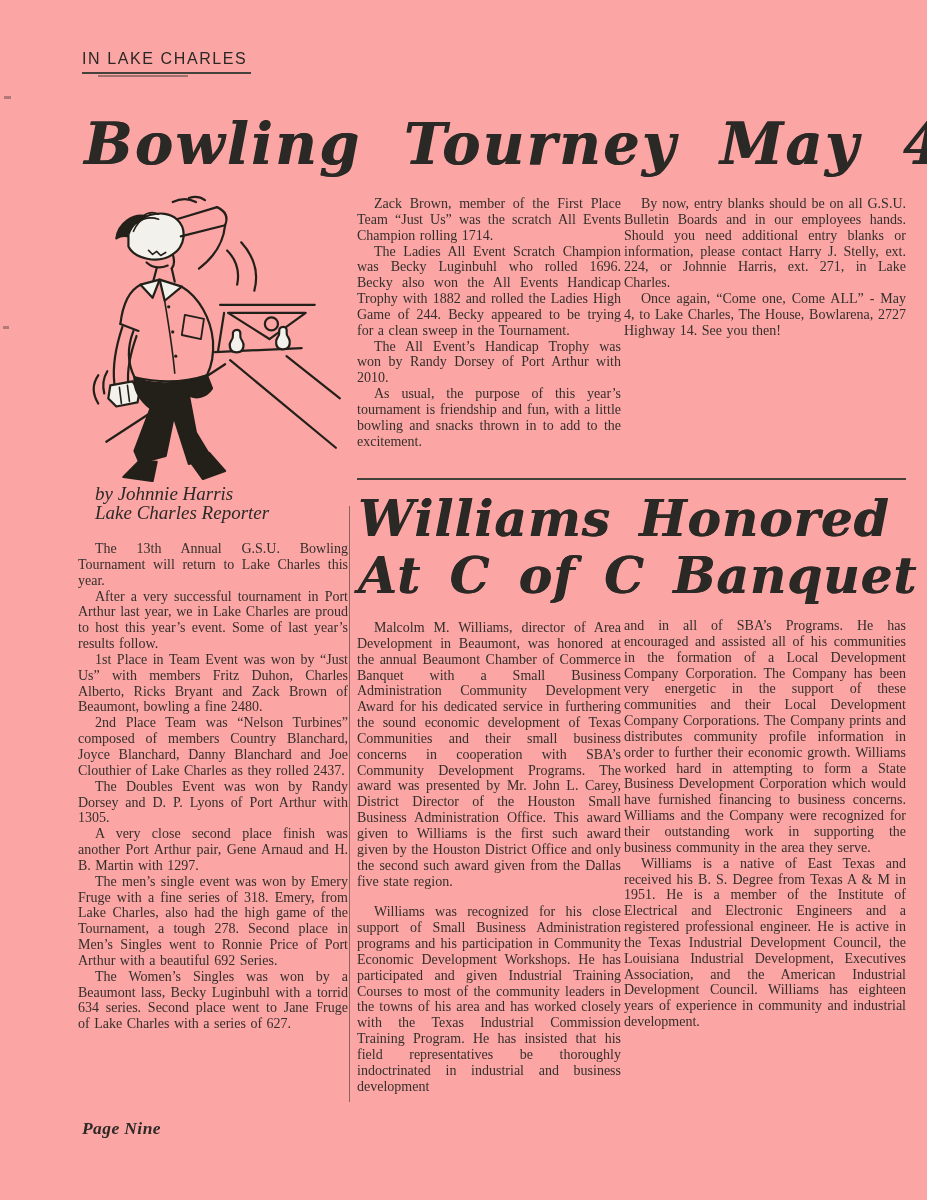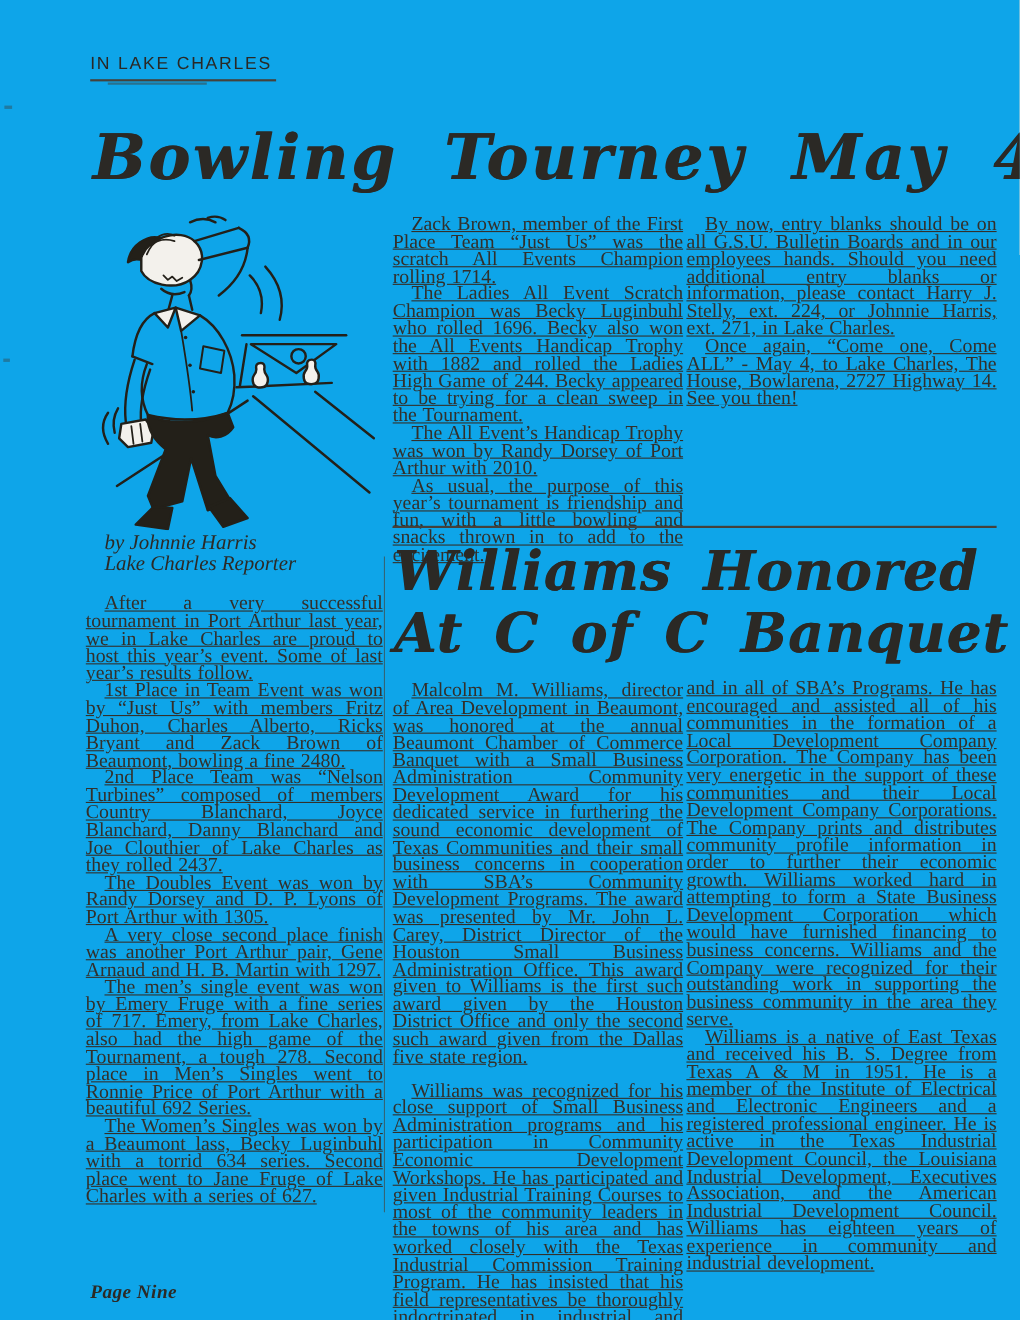--- a/index.html
+++ b/index.html
@@ -1,18 +1,18 @@
 <!DOCTYPE html>
 <html><head>
 <meta charset="utf-8">
 <style>
   html,body { margin:0; padding:0; background:#dedcd6; }
   .page {
     position:relative; width:927px; height:1200px; margin:0 auto;
-    background:#0ea5e9; color:#2f2c28; overflow:hidden;
+    background:#fca5a5; color:#2f2c28; overflow:hidden;
     font-family:"Liberation Serif","DejaVu Serif",serif;
   }
   .kicker {
     position:absolute; left:82px; top:50px;
     font-family:"Liberation Sans","DejaVu Sans",sans-serif;
     font-size:16px; letter-spacing:1.6px; color:#2a2824;
     border-bottom:2px solid #45423c; padding:0 4px 4px 0;
   }
   .kicker::after {
     content:""; position:absolute; left:16px; bottom:-5px;
@@ -23,39 +23,39 @@
     font-family:"DejaVu Serif",serif; font-style:italic; font-weight:bold;
     font-size:57px; letter-spacing:2.5px; word-spacing:20px; white-space:nowrap;
     color:#2b2925; text-shadow:0.7px 0 0 #2b2925;
   }
   .illustration { position:absolute; left:76px; top:188px; width:270px; height:294px; }
   .illustration svg { width:100%; height:100%; }
   .byline {
     position:absolute; left:95px; top:484px; width:246px; 
     font-style:italic; font-size:19px; line-height:19px; color:#2c2a26;
   }
-  .col { position:absolute; text-align:justify; font-size:18px; line-height:15.85px; color:#33302b;text-decoration:underline; }
+  .col { position:absolute; text-align:justify; font-size:14px; line-height:15.85px; color:#33302b; }
   .col p.para { margin:0; text-indent:17px; word-spacing:1px; }
   .col-left-bowling  { left:78px;  top:541px; width:270px; }
   .col-mid-bowling   { left:357px; top:196px; width:264px; }
   .col-right-bowling { left:624px; top:196px; width:282px; }
   .section-rule { position:absolute; left:357px; top:478px; width:549px; border-top:2px solid #44413b; }
   .headline-2 {
     position:absolute; left:358px; top:490px; margin:0;
     font-family:"DejaVu Serif",serif; font-style:italic; font-weight:bold;
     font-size:50px; line-height:57px; letter-spacing:1px; word-spacing:10px;
     color:#2b2925; text-shadow:0.6px 0 0 #2b2925; white-space:nowrap;
   }
   .col-mid-williams   { left:357px; top:620px; width:264px; }
   .col-mid-williams p.para + p.para { margin-top:15px; }
   .col-right-williams { left:624px; top:618px; width:282px; }
   .col-right-williams p.para:first-child { text-indent:0; }
   .vrule { position:absolute; left:349px; top:506px; height:596px; border-left:1.5px solid rgba(70,66,58,.65); }
   .page-number {
-    position:absolute; left:82px; top:1164px;
+    position:absolute; left:82px; top:1118px;
     font-style:italic; font-weight:bold; font-size:17.5px; letter-spacing:.4px; color:#2c2a26;
   }
   .speck { position:absolute; background:rgba(60,58,52,.4); }
   .speck-1 { left:4px; top:96px;  width:7px; height:3px; }
   .speck-2 { left:3px; top:326px; width:6px; height:3px; }
 </style>
 </head>
 <body>
 
 <div class="page">
@@ -132,26 +132,27 @@
       <path d="M113 271 L126 289 L148 281 L132 263 Z" fill="#232019"></path>
     </svg>
   </div>
 
   <div class="byline">
     <div>by Johnnie Harris</div>
     <div>Lake Charles Reporter</div>
   </div>
 
   <div class="col col-left-bowling">
+      <p class="para">The 13th Annual G.S.U. Bowling Tournament will return to Lake Charles this year.</p>
       <p class="para">After a very successful tournament in Port Arthur last year, we in Lake Charles are proud to host this year’s event. Some of last year’s results follow.</p>
       <p class="para">1st Place in Team Event was won by “Just Us” with members Fritz Duhon, Charles Alberto, Ricks Bryant and Zack Brown of Beaumont, bowling a fine 2480.</p>
       <p class="para">2nd Place Team was “Nelson Turbines” composed of members Country Blanchard, Joyce Blanchard, Danny Blanchard and Joe Clouthier of Lake Charles as they rolled 2437.</p>
       <p class="para">The Doubles Event was won by Randy Dorsey and D. P. Lyons of Port Arthur with 1305.</p>
       <p class="para">A very close second place finish was another Port Arthur pair, Gene Arnaud and H. B. Martin with 1297.</p>
-      <p class="para">The men’s single event was won by Emery Fruge with a fine series of 717. Emery, from Lake Charles, also had the high game of the Tournament, a tough 278. Second place in Men’s Singles went to Ronnie Price of Port Arthur with a beautiful 692 Series.</p>
+      <p class="para">The men’s single event was won by Emery Fruge with a fine series of 318. Emery, from Lake Charles, also had the high game of the Tournament, a tough 278. Second place in Men’s Singles went to Ronnie Price of Port Arthur with a beautiful 692 Series.</p>
       <p class="para">The Women’s Singles was won by a Beaumont lass, Becky Luginbuhl with a torrid 634 series. Second place went to Jane Fruge of Lake Charles with a series of 627.</p>
     </div>
 
   <div class="col col-mid-bowling">
       <p class="para">Zack Brown, member of the First Place Team “Just Us” was the scratch All Events Champion rolling 1714.</p>
       <p class="para">The Ladies All Event Scratch Champion was Becky Luginbuhl who rolled 1696. Becky also won the All Events Handicap Trophy with 1882 and rolled the Ladies High Game of 244. Becky appeared to be trying for a clean sweep in the Tournament.</p>
       <p class="para">The All Event’s Handicap Trophy was won by Randy Dorsey of Port Arthur with 2010.</p>
       <p class="para">As usual, the purpose of this year’s tournament is friendship and fun, with a little bowling and snacks thrown in to add to the excitement.</p>
     </div>
 

